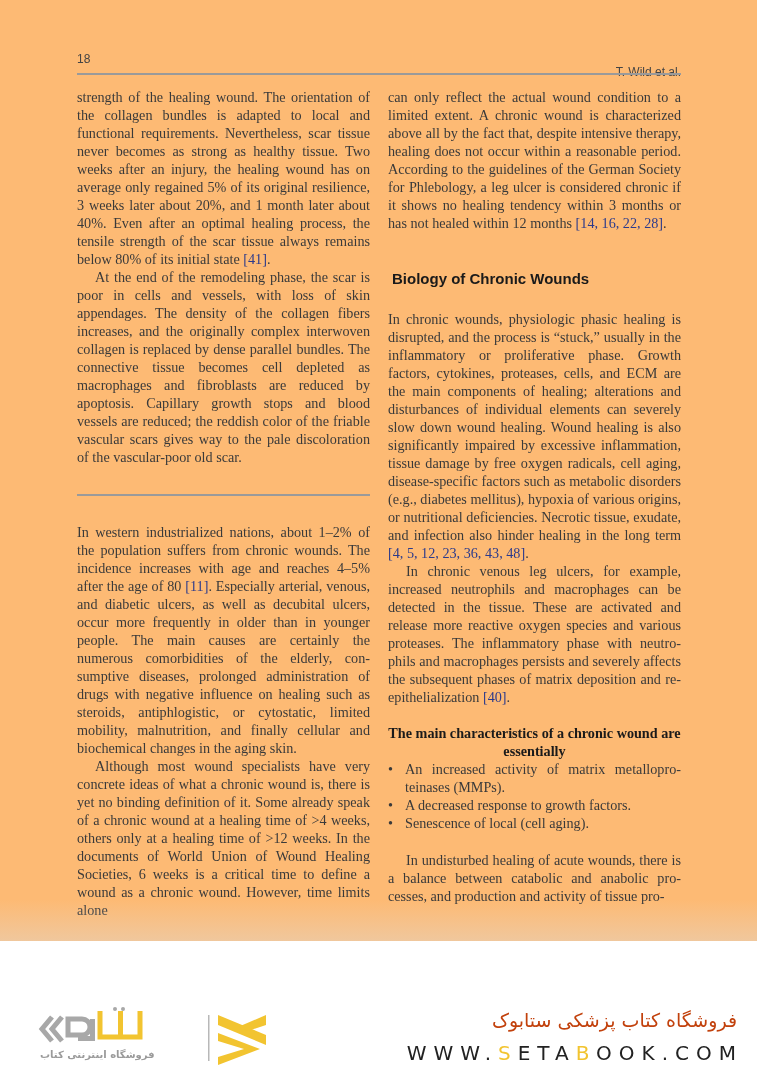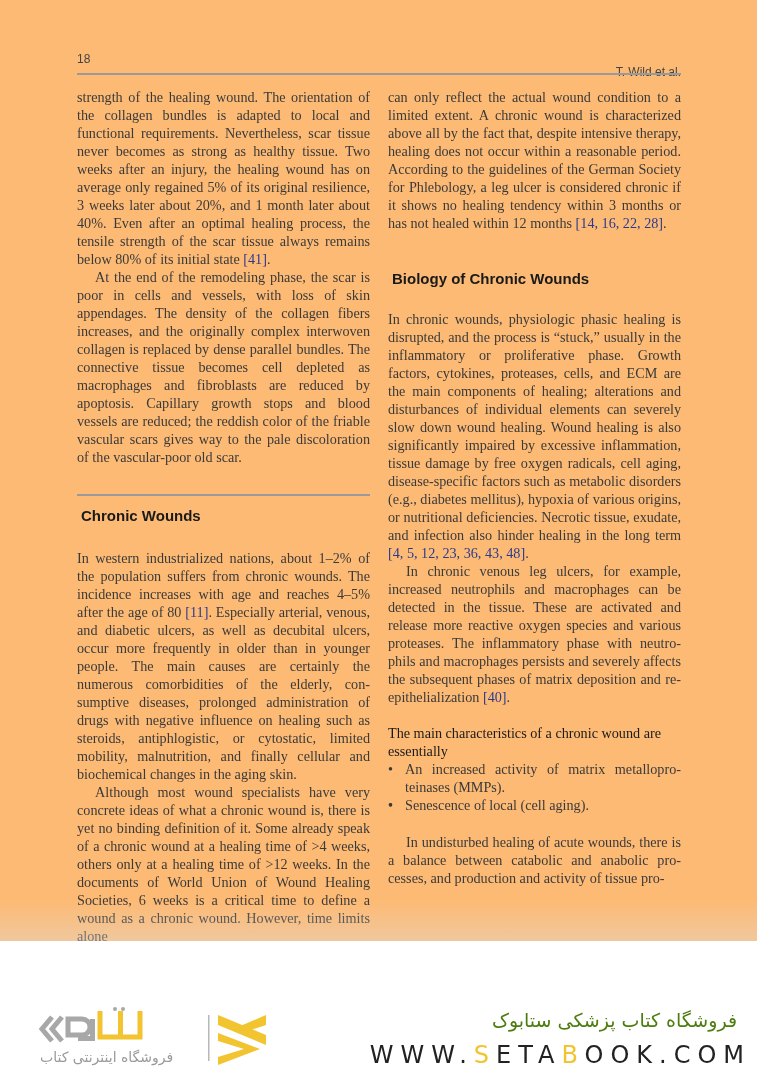--- a/index.html
+++ b/index.html
@@ -40,46 +40,46 @@
   .col p.indent { text-indent: 18px; }
   .ref { color: #2b3a8c; }
   .section-rule {
     height: 2px; background: #9a9a9a; margin: 0;
   }
   .section-heading {
     font-family: "Liberation Sans", "DejaVu Sans", sans-serif;
     font-weight: bold; font-size: 15px; color: #1a1a1a; margin: 4px;
   }
   .bold-lead {
-    font-weight: normal; color: #1a1a1a; text-align: left;
+    font-weight: bold; color: #1a1a1a; text-align: center;
   }
   ul.bullets { margin: 0; padding: 0; list-style: none; }
   ul.bullets li { position: relative; padding-left: 17px; }
   ul.bullets li .bullet { position: absolute; left: 0; top: 0; }
   
   .footer {
     position: absolute; left: 0; top: 995px; width: 757px; height: 85px;
     background: #ffffff;
   }
   .logo {
     position: absolute; left: 38px; top: 12px; width: 250px; height: 62px;
   }
   .logo-text-fa {
     position: absolute; left: 40px; top: 54px; width: 150px;
-    font-family: "DejaVu Sans", sans-serif; font-size: 14px; color: #9a9a9a;
-    text-align: left; direction: rtl;
+    font-family: "DejaVu Sans", sans-serif; font-size: 10px; color: #9a9a9a;
+    text-align: left; direction: rtl; font-weight: bold;
   }
   .store-title {
     position: absolute; right: 20px; top: 14px;
-    font-family: "DejaVu Sans", sans-serif; font-size: 19px; color: #4d7c0f;
+    font-family: "DejaVu Sans", sans-serif; font-size: 19px; color: #c2410c;
     direction: rtl;
   }
   .store-url {
-    position: absolute; right: 6px; top: 46px;
-    font-family: "DejaVu Sans", sans-serif; font-size: 24px; letter-spacing: 7px;
+    position: absolute; right: 14px; top: 46px;
+    font-family: "DejaVu Sans", sans-serif; font-size: 20px; letter-spacing: 7px;
     color: #222;
   }
   .store-url .hl { color: #f2c430; }
 </style>
 </head>
 <body>
 
 <div class="page">
 
   <div class="running-head">
@@ -88,42 +88,41 @@
   </div>
   <div class="head-rule"></div>
 
   <div class="col col-left">
     <p><span>strength of the healing wound. The orientation of the collagen bundles is adapted to local and functional requirements. Nevertheless, scar tis­sue never becomes as strong as healthy tissue. Two weeks after an injury, the healing wound has on average only regained 5% of its original resil­ience, 3 weeks later about 20%, and 1 month later about 40%. Even after an optimal healing pro­cess, the tensile strength of the scar tissue always remains below 80% of its initial state </span><span class="ref">[41]</span><span>.</span></p>
     <p class="indent">At the end of the remodeling phase, the scar is poor in cells and vessels, with loss of skin appendages. The density of the collagen fibers increases, and the originally complex interwo­ven collagen is replaced by dense parallel bun­dles. The connective tissue becomes cell depleted as macrophages and fibroblasts are reduced by apoptosis. Capillary growth stops and blood vessels are reduced; the reddish color of the friable vascular scars gives way to the pale discoloration of the vascular-poor old scar.</p>
 
     <div style="height:28px;"></div>
     <div class="section-rule"></div>
     <div style="height:7px;"></div>
-    <h2 class="section-heading">Chronic Wounds</h2>
     <div style="height:20px;"></div>
 
     <p><span>In western industrialized nations, about 1–2% of the population suffers from chronic wounds. The incidence increases with age and reaches 4–5% after the age of 80 </span><span class="ref">[11]</span><span>. Especially arterial, venous, and diabetic ulcers, as well as decubital ulcers, occur more frequently in older than in younger people. The main causes are certainly the numerous comorbidities of the elderly, con­sumptive diseases, prolonged administration of drugs with negative influence on healing such as steroids, antiphlogistic, or cytostatic, limited mobility, malnutrition, and finally cellular and biochemical changes in the aging skin.</span></p>
     <p class="indent">Although most wound specialists have very concrete ideas of what a chronic wound is, there is yet no binding definition of it. Some already speak of a chronic wound at a healing time of &gt;4 weeks, others only at a healing time of &gt;12 weeks. In the documents of World Union of Wound Healing Societies, 6 weeks is a critical time to define a wound as a chronic wound. However, time limits alone</p>
   </div>
 
   <div class="col col-right">
     <p><span>can only reflect the actual wound condition to a limited extent. A chronic wound is char­acterized above all by the fact that, despite intensive therapy, healing does not occur within a reasonable period. According to the guidelines of the German Society for Phlebology, a leg ulcer is considered chronic if it shows no healing tendency within 3 months or has not healed within 12 months </span><span class="ref">[14, 16, 22, 28]</span><span>.</span></p>
 
     <div style="height:34px;"></div>
     <h2 class="section-heading">Biology of Chronic Wounds</h2>
     <div style="height:18px;"></div>
 
     <p><span>In chronic wounds, physiologic phasic healing is disrupted, and the process is “stuck,” usually in the inflammatory or proliferative phase. Growth factors, cytokines, proteases, cells, and ECM are the main components of healing; alter­ations and disturbances of individual elements can severely slow down wound healing. Wound healing is also significantly impaired by exces­sive inflammation, tissue damage by free oxy­gen radicals, cell aging, disease-specific factors such as metabolic disorders (e.g., diabetes mel­litus), hypoxia of various origins, or nutritional deficiencies. Necrotic tissue, exudate, and infec­tion also hinder healing in the long term </span><span class="ref">[4, 5, 12, 23, 36, 43, 48]</span><span>.</span></p>
     <p class="indent"><span>In chronic venous leg ulcers, for example, increased neutrophils and macrophages can be detected in the tissue. These are activated and release more reactive oxygen species and various proteases. The inflammatory phase with neutro­phils and macrophages persists and severely affects the subsequent phases of matrix deposi­tion and re-epithelialization </span><span class="ref">[40]</span><span>.</span></p>
 
     <div style="height:18px;"></div>
     <p class="bold-lead">The main characteristics of a chronic wound are essentially</p>
     <ul class="bullets">
       <li><span class="bullet">•</span><span>An increased activity of matrix metallopro­teinases (MMPs).</span></li>
-      <li><span class="bullet">•</span></li>
+      <li><span class="bullet">•</span><span>A decreased response to growth factors.</span></li>
       <li><span class="bullet">•</span><span>Senescence of local (cell aging).</span></li>
     </ul>
     <div style="height:19px;"></div>
     <p class="indent">In undisturbed healing of acute wounds, there is a balance between catabolic and anabolic pro­cesses, and production and activity of tissue pro-</p>
   </div>
 
   <div class="page-fade"></div>
 </div>
 
 <div class="footer">

